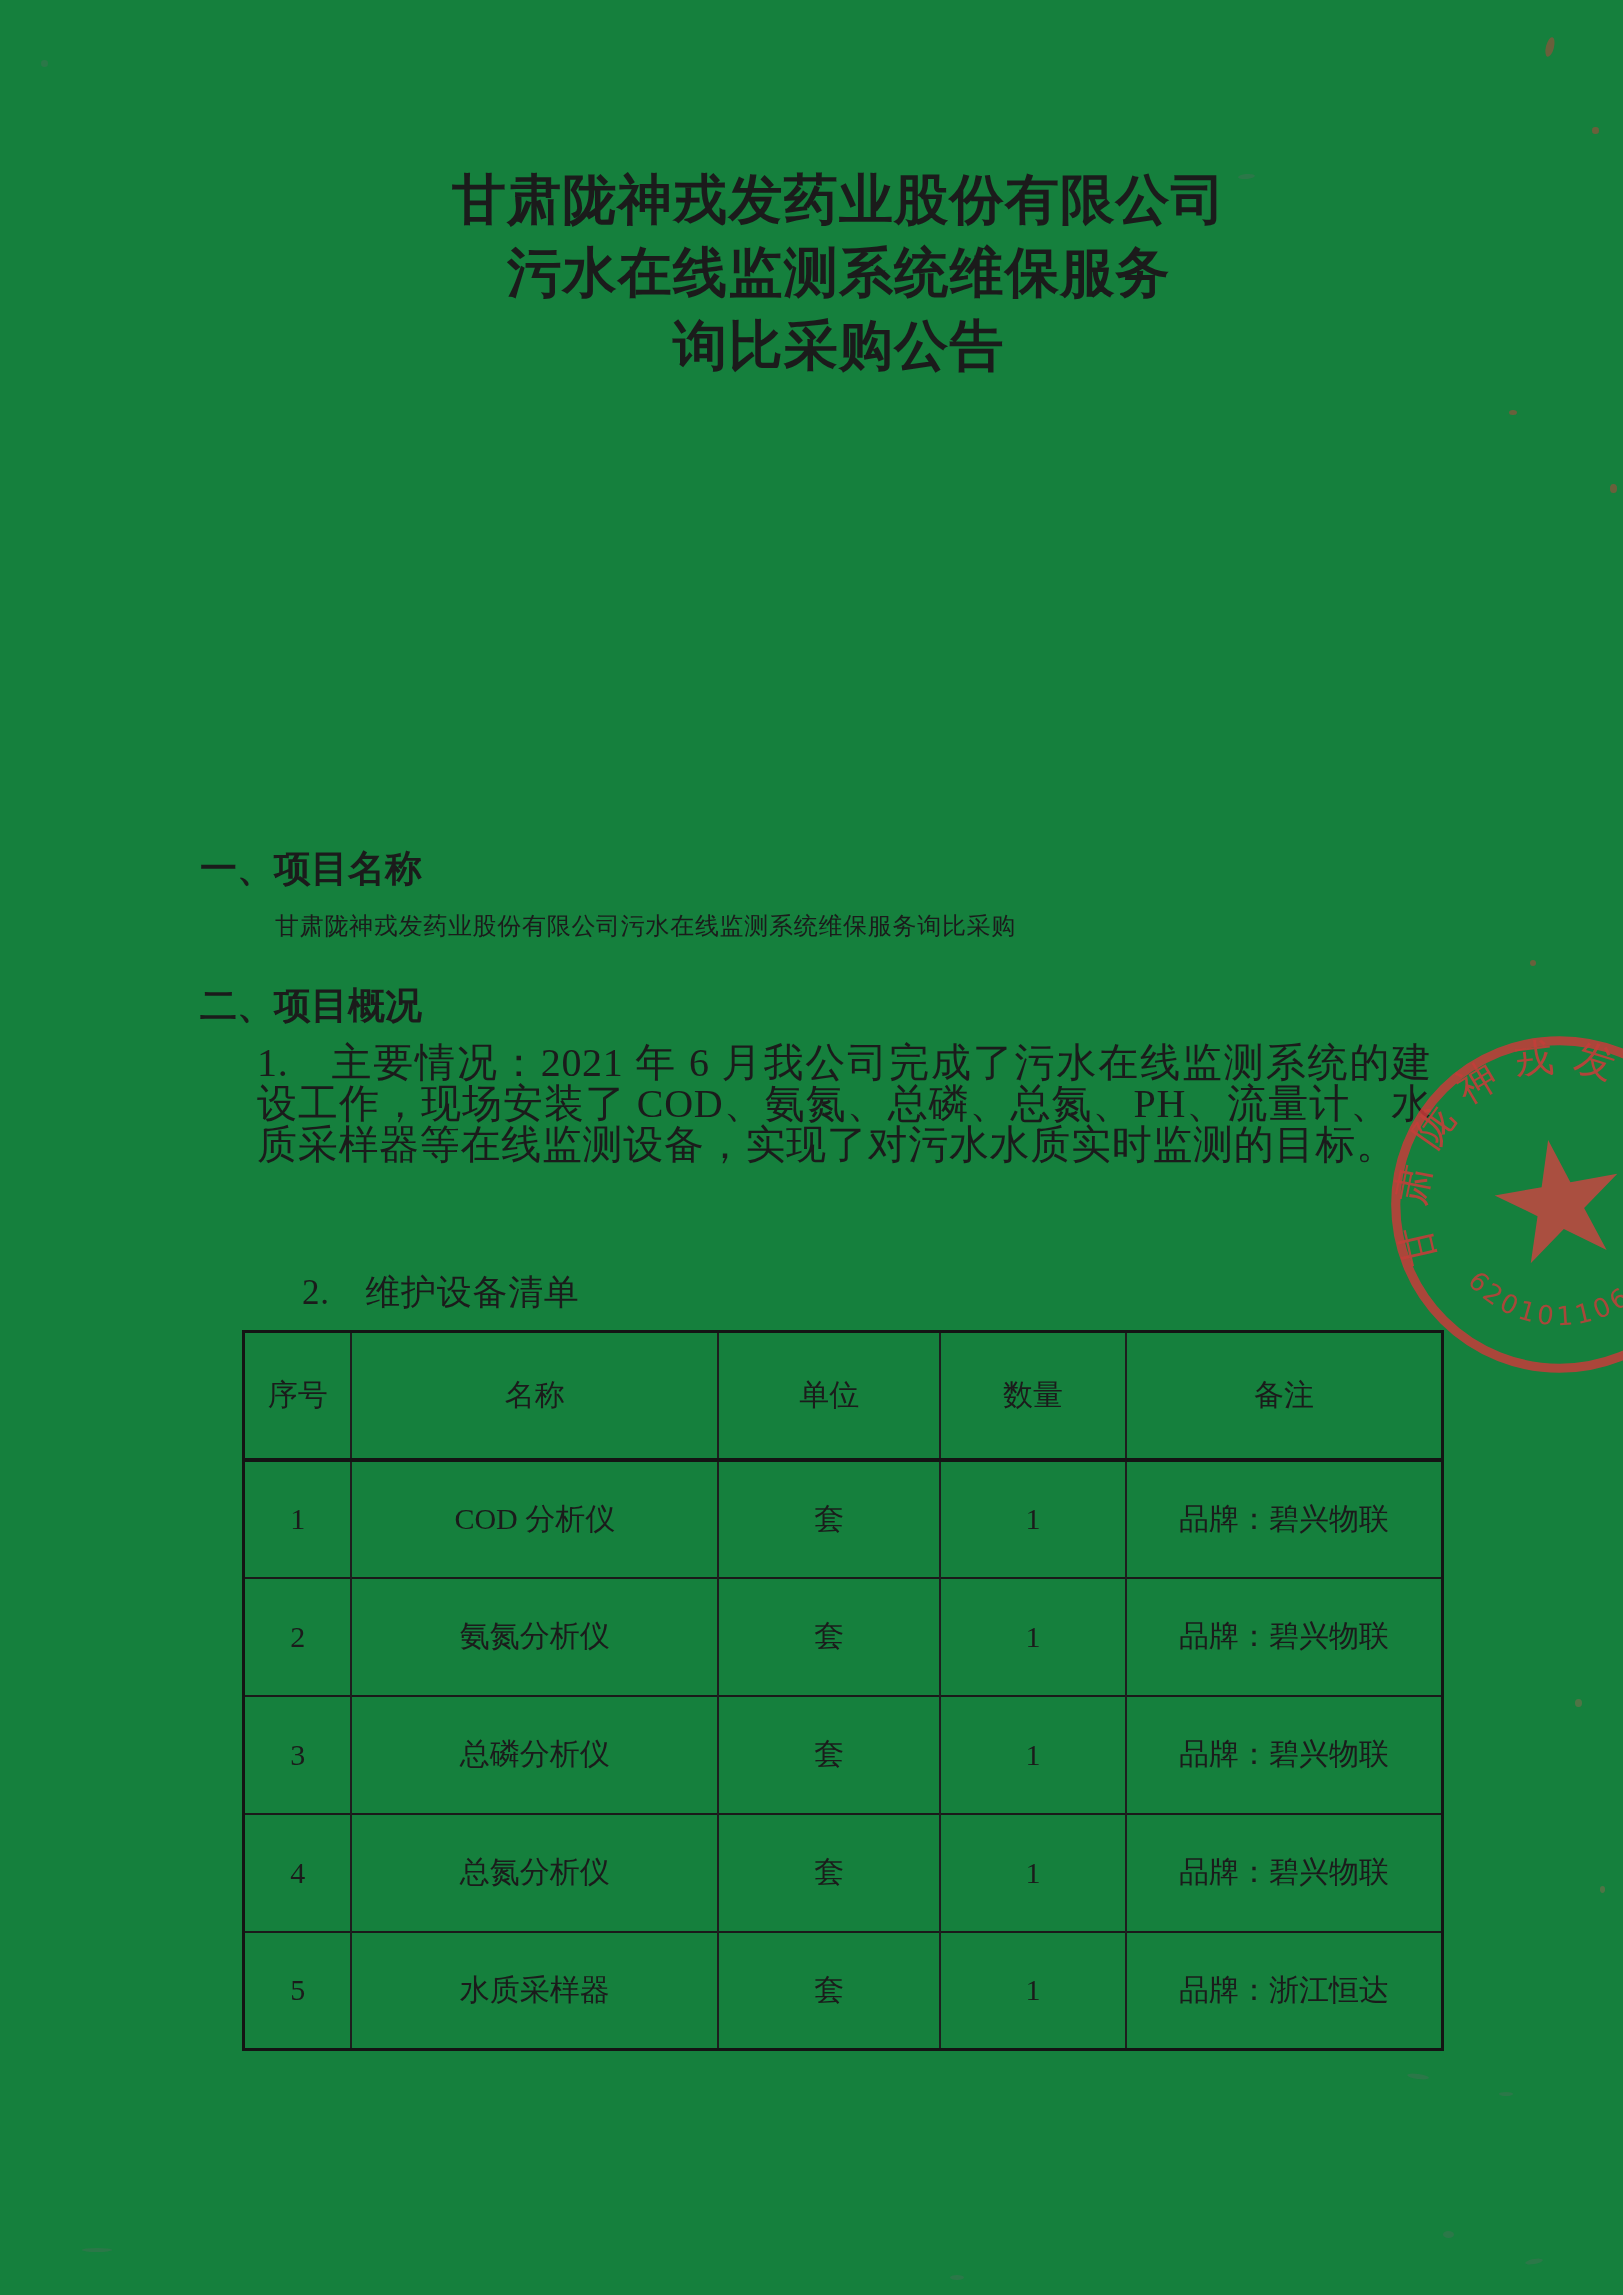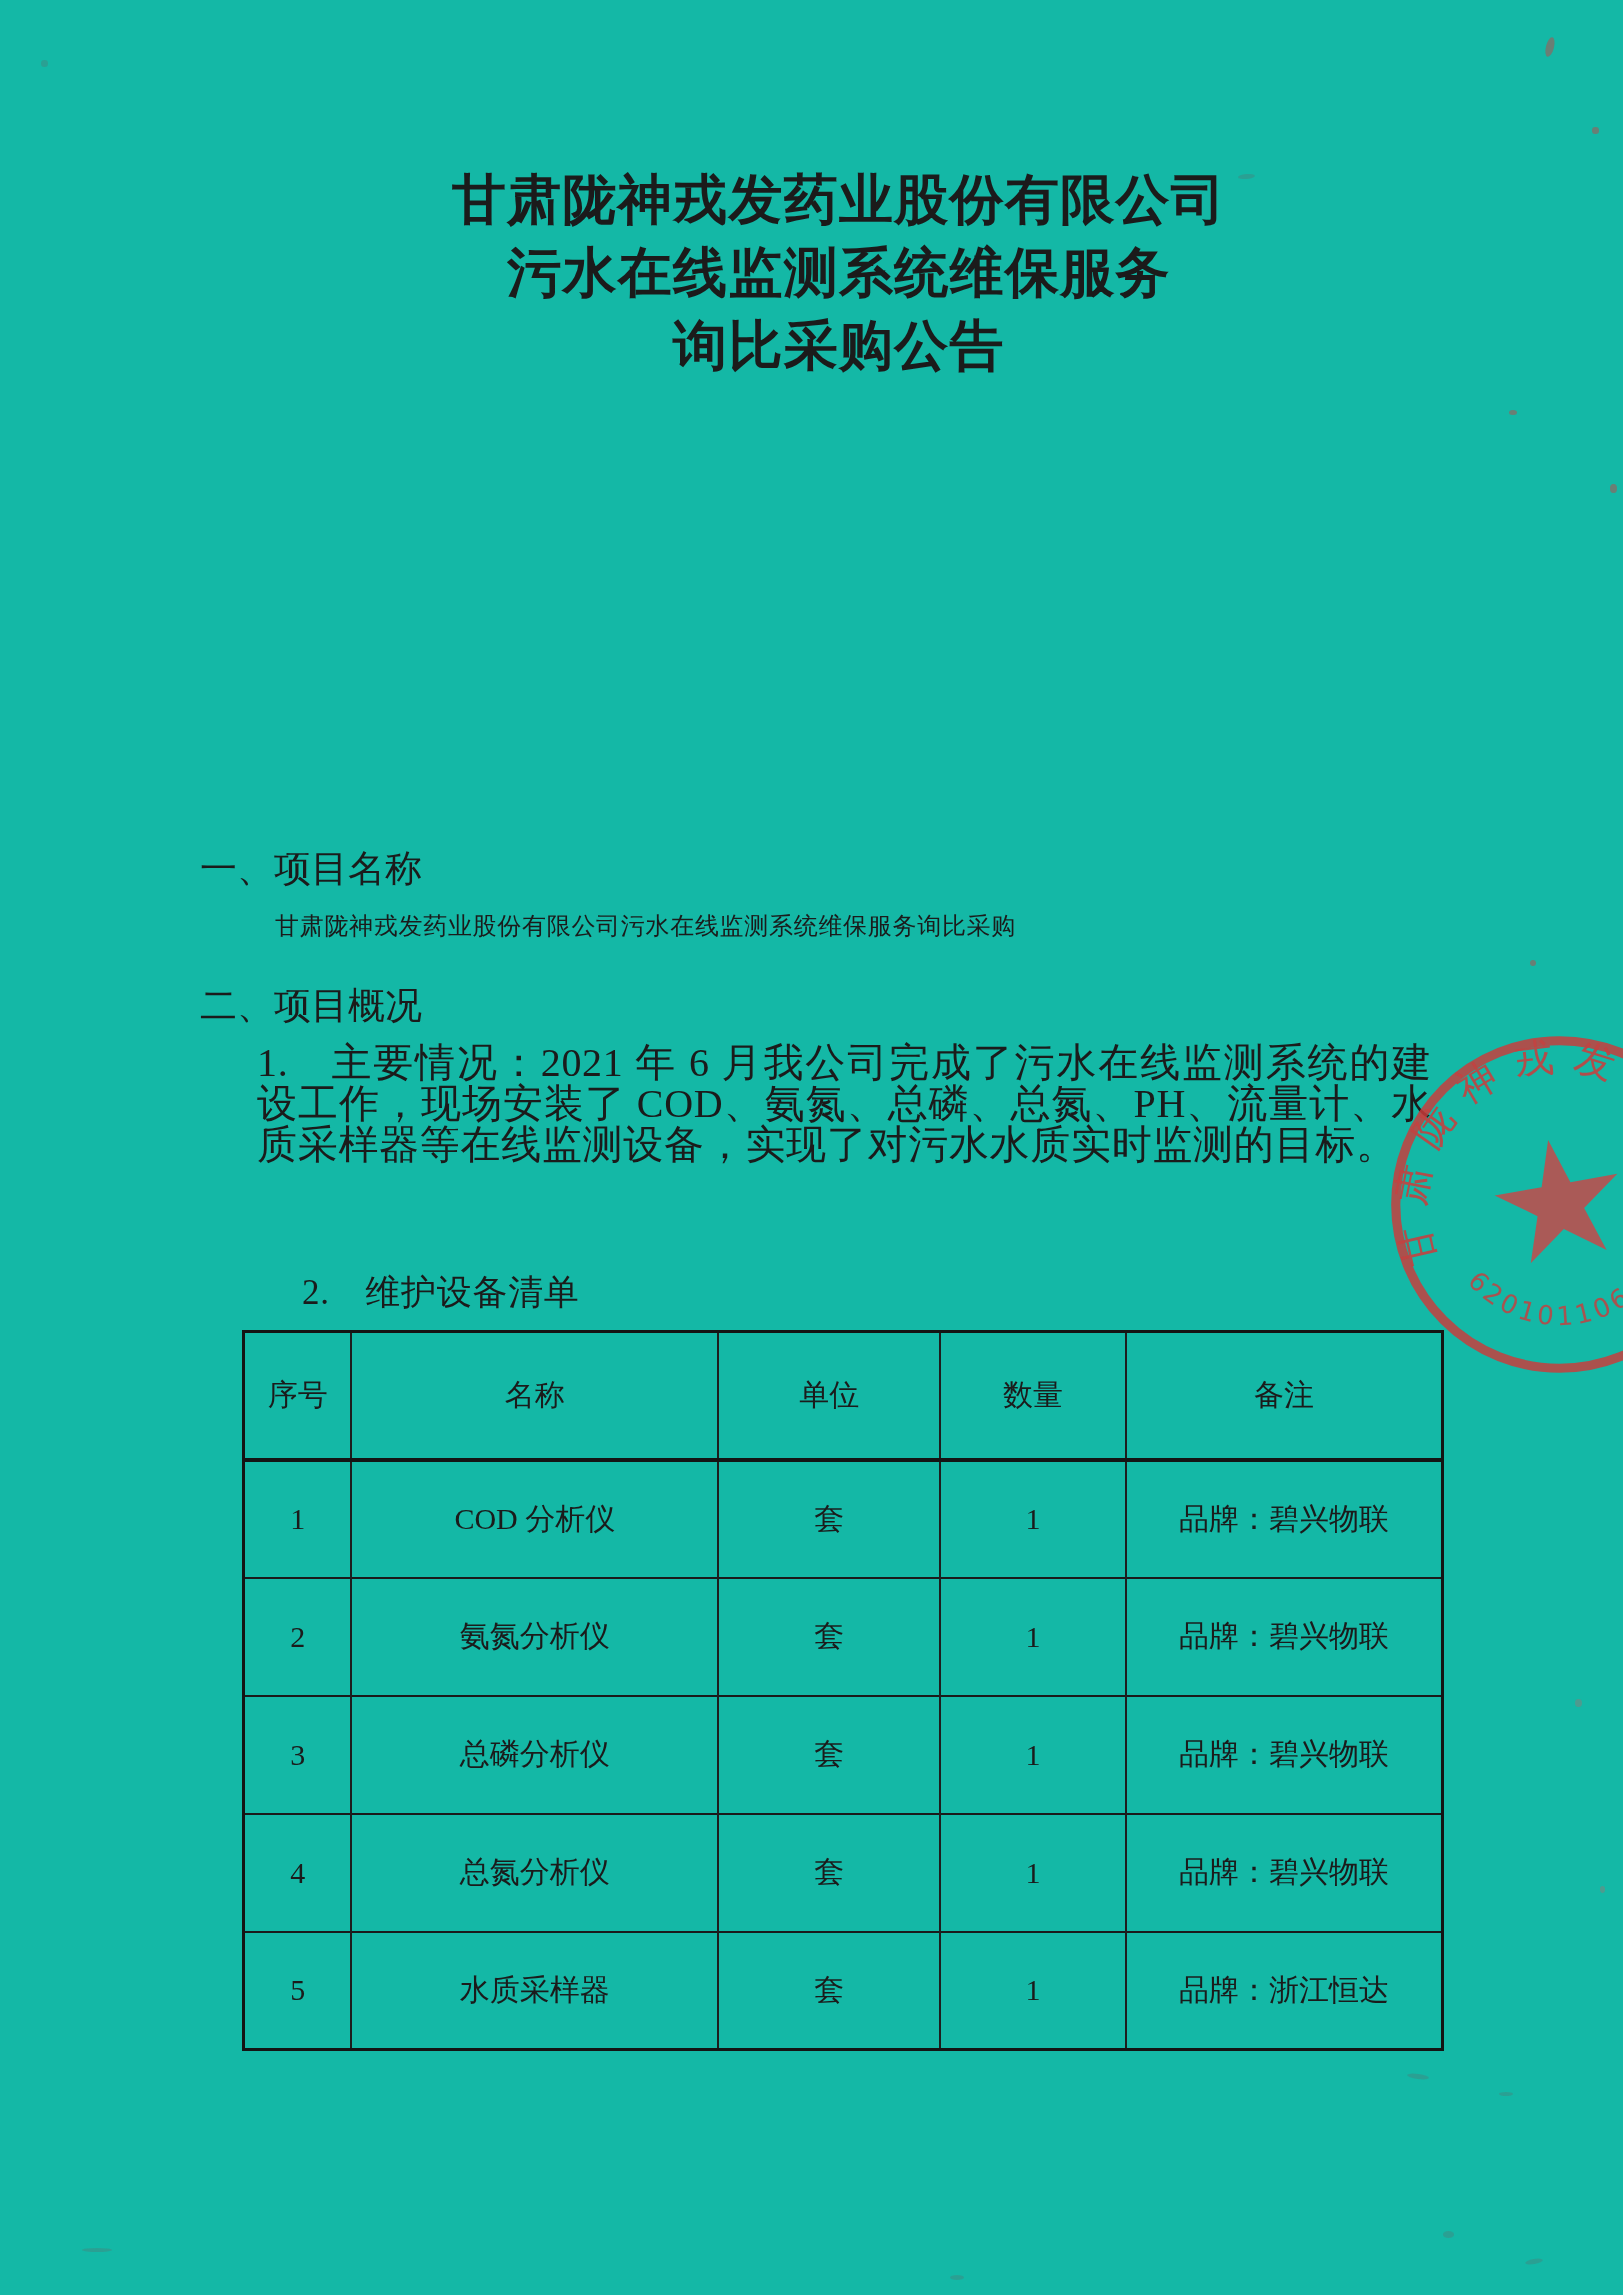--- a/index.html
+++ b/index.html
@@ -1,41 +1,41 @@
 <!DOCTYPE html>
 <html style="font-size:10.5px"><head>
 <meta charset="utf-8">
 <style>
   html,body{margin:0;padding:0;background:#d9d9d9;}
   .page{
     position:relative;
     width:1623px;height:2295px;
     margin:0 auto;
-    background:#14b8a6;
+    background:#15803d;
     overflow:hidden;
     font-family:"Liberation Serif","DejaVu Serif",serif;
     color:#1b1b1b;
   }
   .title-block{
     position:absolute;left:27.5px;top:164px;width:1623px;
     text-align:center;
     font-size:54px;font-weight:700;
     line-height:73px;
     letter-spacing:1.3px;
   }
   .title-line{white-space:nowrap;}
   .intro{
     position:absolute;left:190px;top:440px;width:1267px;
     font-size:35px;line-height:69px;
     text-align:justify;text-indent:115px;
     letter-spacing:0.7px;
   }
   .sec-heading{
     position:absolute;left:200px;
-    font-size:37px;font-weight:400;
+    font-size:37px;font-weight:700;
     white-space:nowrap;
   }
   .sec1-heading{top:844px;}
   .sec1-body{
     position:absolute;left:275px;top:910px;
     font-size:24px;white-space:nowrap;letter-spacing:0.7px;
   }
   .sec2-heading{top:981px;}
   .item1{
     position:absolute;left:257px;top:1042px;width:1175px;

